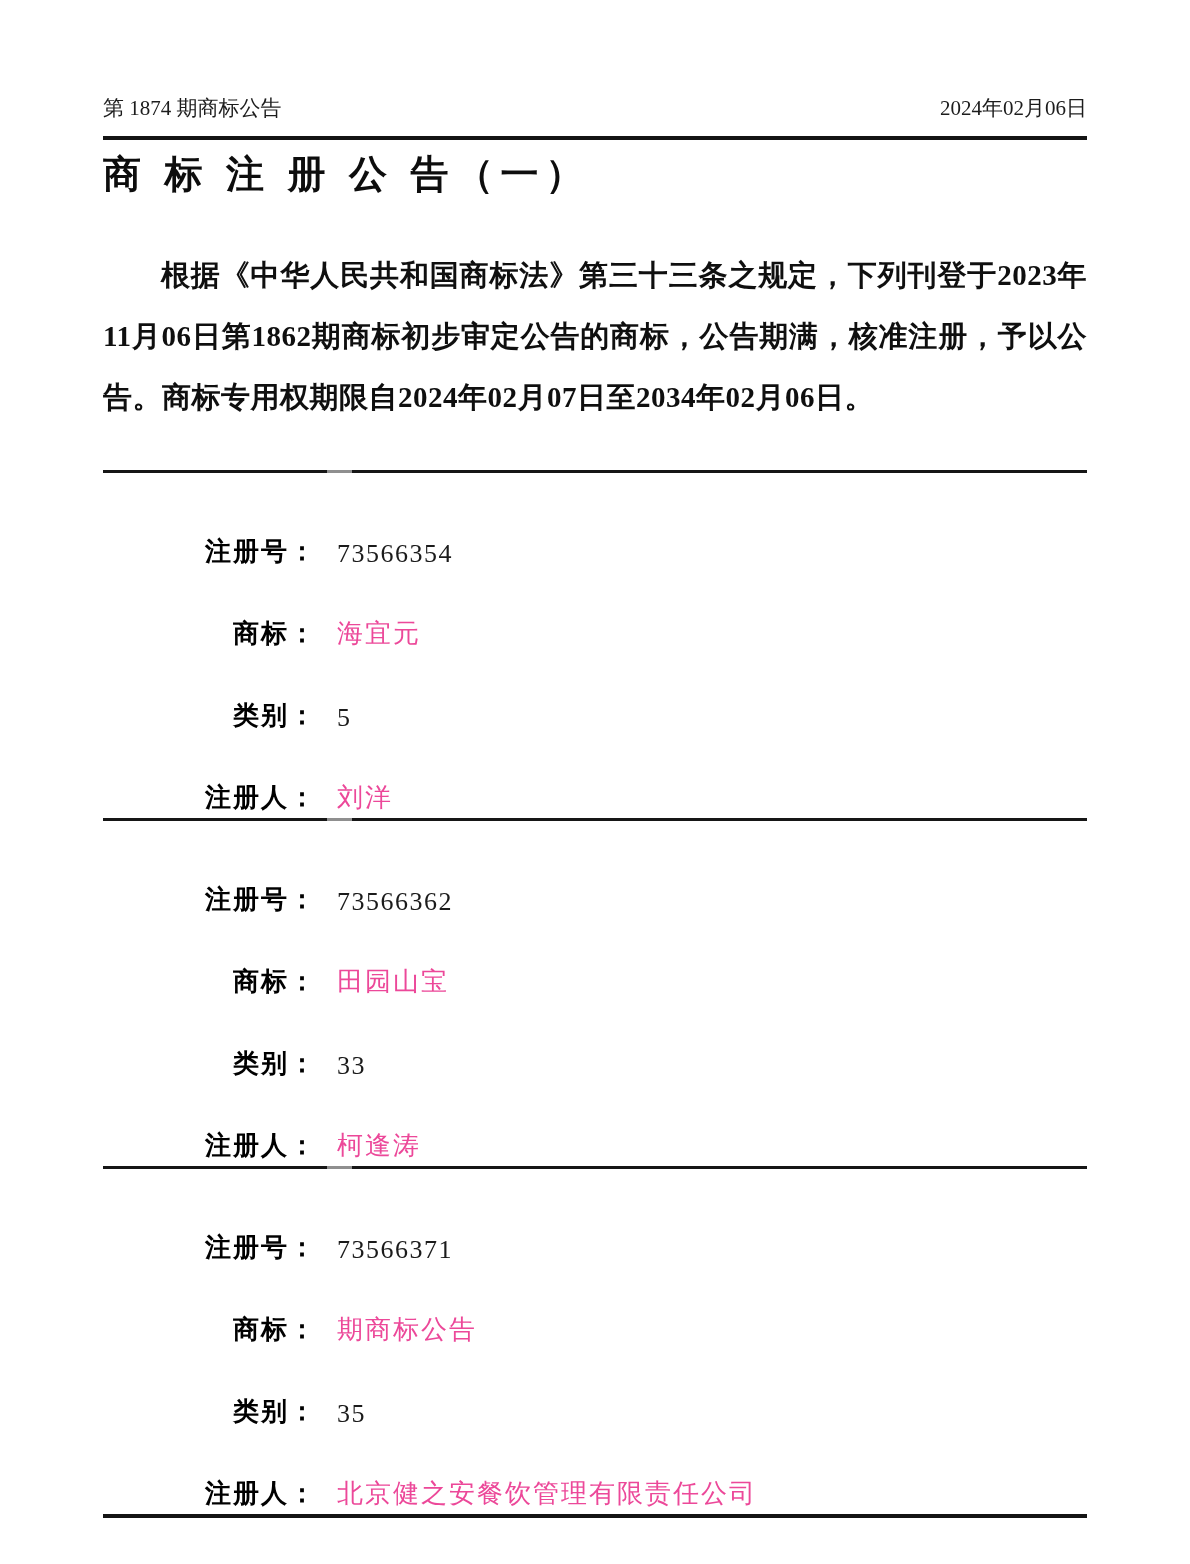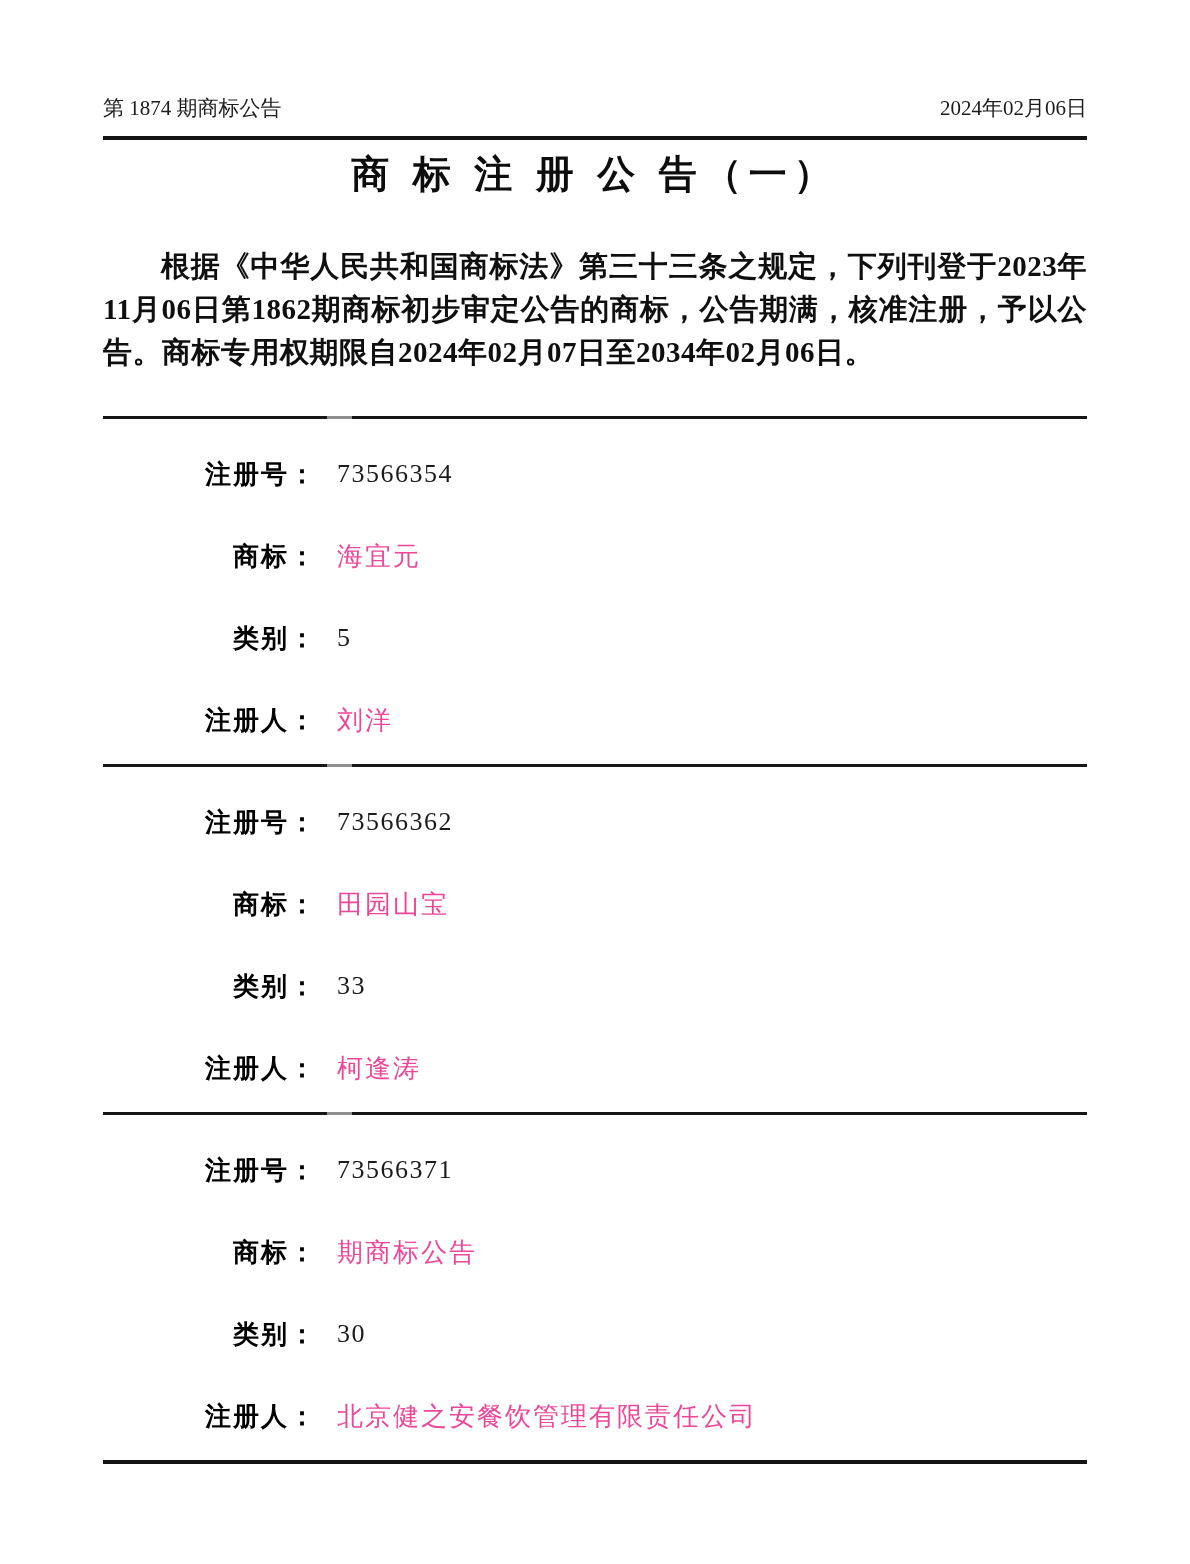--- a/index.html
+++ b/index.html
@@ -17,45 +17,45 @@
     display:flex; justify-content:space-between; align-items:baseline;
     padding-top:94px; font-size:21px; color:#1c1c1c;
   }
   .rule-top {
     margin-top:14px; height:4px;
     background:linear-gradient(to bottom,#141414 0 38%,#6a6a6a 38% 58%,#141414 58% 100%);
   }
 
   
   .doc-title {
-    margin-top:9px; text-align:center;
+    margin-top:9px; 
     font-size:38px; font-weight:bold; letter-spacing:7px; color:#0d0d0d;
     white-space:nowrap;
   }
 
   
   .intro {
-    margin-top:45px; font-size:29px; line-height:43px; font-weight:bold;
+    margin-top:45px; font-size:29px; line-height:61px; font-weight:bold;
     text-align:justify; text-indent:2em; color:#0f0f0f;
     letter-spacing:0.5px;
   }
 
   
   .sep {
     height:3px;
     background:linear-gradient(to right,
       #161616 0, #161616 22.8%,
       #8f8f8f 22.8%, #8f8f8f 25.3%,
       #161616 25.3%, #161616 100%);
   }
   .sep-first { margin-top:42px; }
 
   
   .entry { padding:14px 0 3px 0; }
-  .row { display:flex; align-items:center; height:82px; }
+  .row { display:flex; align-items:flex-end; height:82px; }
   .lbl {
     width:214px; text-align:right;
     font-size:26px; font-weight:bold; color:#000000;
     letter-spacing:2px; white-space:nowrap;
   }
   .val { margin-left:20px; font-size:26px; white-space:nowrap; }
   .val-num { color:#1b1b1b; letter-spacing:1.5px; }
   .val-cn  { color:#ec4899; letter-spacing:2px; }
 
   
@@ -126,21 +126,21 @@
       <div class="row">
         <span class="lbl">注册号：</span>
         <span class="val val-num">73566371</span>
       </div>
       <div class="row">
         <span class="lbl">商标：</span>
         <span class="val val-cn">期商标公告</span>
       </div>
       <div class="row">
         <span class="lbl">类别：</span>
-        <span class="val val-num">30</span>
+        <span class="val val-num">35</span>
       </div>
       <div class="row">
         <span class="lbl">注册人：</span>
         <span class="val val-cn">北京健之安餐饮管理有限责任公司</span>
       </div>
     </div>
 
     <div class="rule-bottom"></div>
 
   </div>

